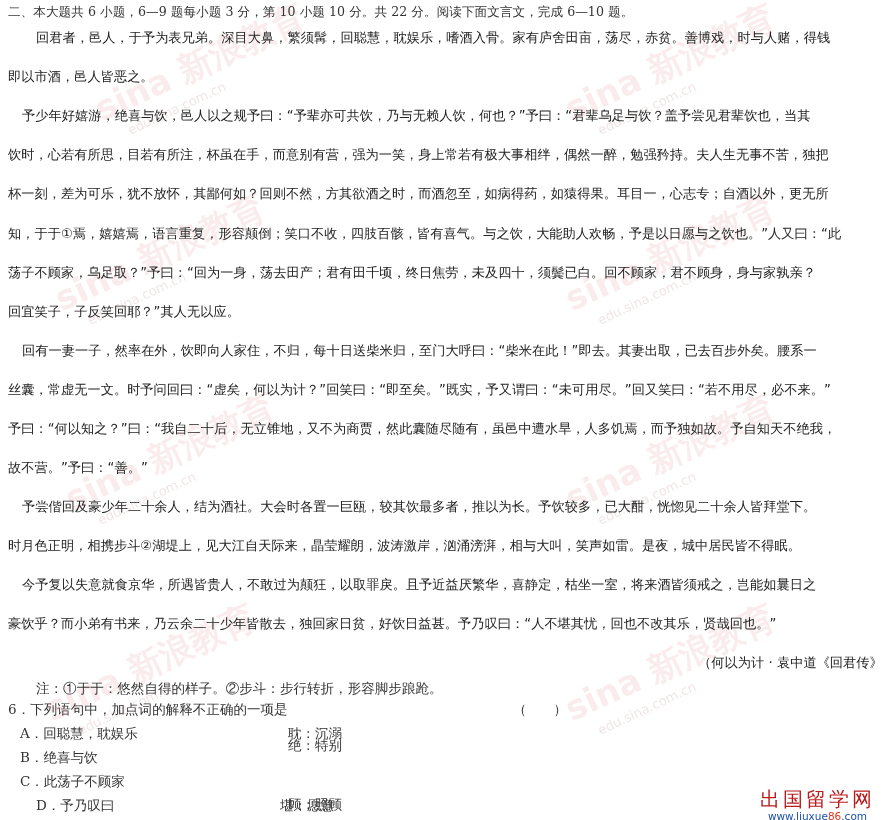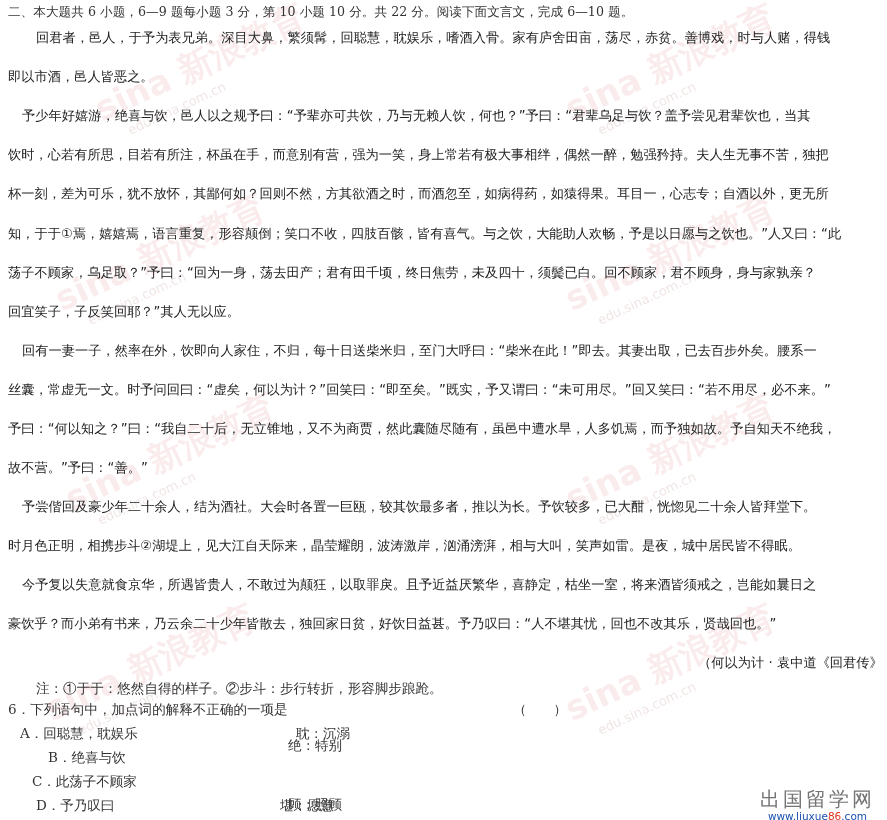--- a/index.html
+++ b/index.html
@@ -15,21 +15,21 @@
   }
   .wm small { display:block; font-size: 13px; font-weight: normal; color: rgba(200,160,160,0.28); margin-left: 20px; }
   .line {
     position: absolute; left: 0; width: 887px; white-space: nowrap;
     font-size: 13.2px; letter-spacing: 0.05px;
   }
   .header-line { font-family: "DejaVu Serif", "Liberation Serif", serif; font-size: 12.6px; color: #333; }
   .q { font-family: "DejaVu Serif", "Liberation Serif", serif; font-size: 13.5px; color: #333; }
   .opt { position: absolute; font-family: "DejaVu Serif", "Liberation Serif", serif; font-size: 13.5px; color: #333; white-space: nowrap; }
   .logo { position: absolute; left: 760px; top: 786px; text-align: center; }
-  .logo .cn { font-size: 20px; color: #737373; letter-spacing: 3px; font-family: "DejaVu Sans", sans-serif; }
+  .logo .cn { font-size: 20px; color: #b91c1c; letter-spacing: 3px; font-family: "DejaVu Sans", sans-serif; }
   .logo .url { font-size: 10.5px; color: #1a4fb0; font-family: "DejaVu Sans", sans-serif; margin-top: -3px; }
   .logo .url b { color: #e0331c; font-weight: normal; }
 </style>
 </head>
 <body>
 
 <div class="wm" style="left:90px;top:40px"><span>sina 新浪教育</span><small>edu.sina.com.cn</small></div>
 <div class="wm" style="left:560px;top:40px"><span>sina 新浪教育</span><small>edu.sina.com.cn</small></div>
 <div class="wm" style="left:50px;top:230px"><span>sina 新浪教育</span><small>edu.sina.com.cn</small></div>
 <div class="wm" style="left:560px;top:230px"><span>sina 新浪教育</span><small>edu.sina.com.cn</small></div>
@@ -59,26 +59,26 @@
   <div class="line" style="left:8px;top:615px">豪饮乎？而小弟有书来，乃云余二十少年皆散去，独回家日贫，好饮日益甚。予乃叹曰：“人不堪其忧，回也不改其乐，贤哉回也。”</div>
   <div class="line" style="left:698px;top:654px;width:auto">（何以为计 · 袁中道《回君传》</div>
   <div class="line q" style="left:36px;top:680px">注：①于于：悠然自得的样子。②步斗：步行转折，形容脚步踉跄。</div>
 </div>
 
 <div>
   <div class="line q" style="left:8px;top:701px">6．下列语句中，加点词的解释不正确的一项是</div>
   <div class="opt" style="left:513px;top:701px">（　　）</div>
 
   <div class="opt" style="left:20px;top:725px">A．回聪慧，耽娱乐</div>
-  <div class="opt" style="left:296px;top:725px">耽：沉溺</div>
+  <div class="opt" style="left:288px;top:725px">耽：沉溺</div>
 
-  <div class="opt" style="left:48px;top:749px">B．绝喜与饮</div>
+  <div class="opt" style="left:20px;top:749px">B．绝喜与饮</div>
   <div class="opt" style="left:288px;top:737px">绝：特别</div>
 
-  <div class="opt" style="left:32px;top:773px">C．此荡子不顾家</div>
+  <div class="opt" style="left:20px;top:773px">C．此荡子不顾家</div>
   <div class="opt" style="left:288px;top:796px">顾：照顾</div>
 
   <div class="opt" style="left:36px;top:797px">D．予乃叹曰</div>
   <div class="opt" style="left:280px;top:797px">堪：愿意</div>
 </div>
 
 <div class="logo">
   <div class="cn">出国留学网</div>
   <div class="url"><span>www.liuxue</span><b>86</b><span>.com</span></div>
 </div>

